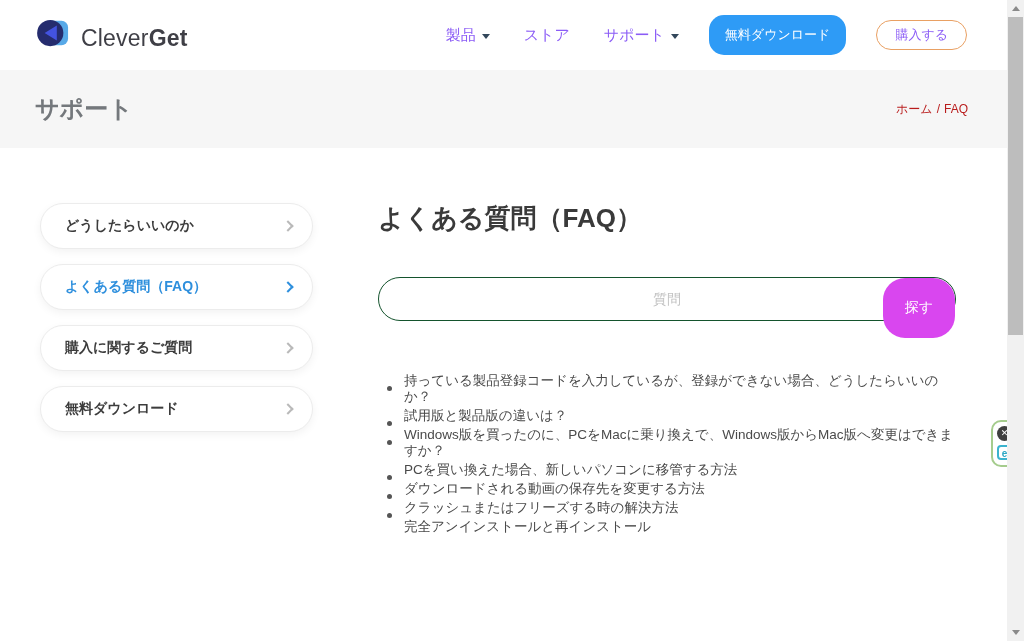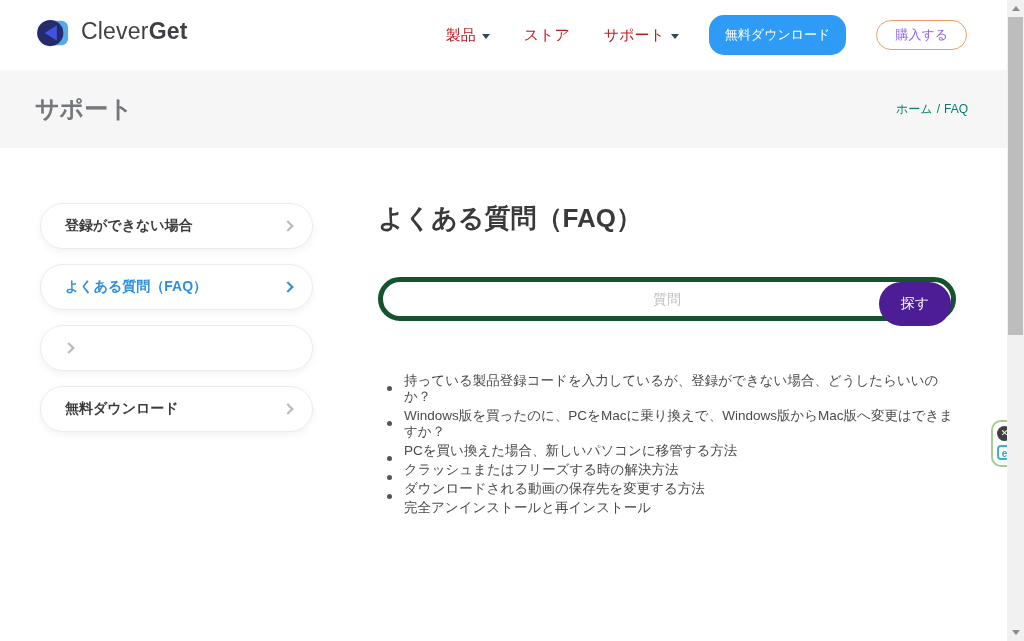--- a/index.html
+++ b/index.html
@@ -4,43 +4,43 @@
 <style>
   * { margin:0; padding:0; box-sizing:border-box; }
   html,body { width:1024px; height:641px; overflow:hidden; }
   body { font-family:"Liberation Sans","DejaVu Sans",sans-serif; background:#fff; position:relative; }
 
   
   .header {
     height:70px; background:#fff; display:flex; align-items:center;
     padding:0 57px 0 35px; position:relative; z-index:2;
   }
-  .logo { display:flex; align-items:flex-start; gap:8px; cursor:pointer; }
+  .logo { display:flex; align-items:flex-end; gap:8px; cursor:pointer; }
   .logo-text { font-size:23px; color:#3f3f46; letter-spacing:.2px; }
   .logo-text .bold { font-weight:bold; }
   .header-right { margin-left:auto; display:flex; align-items:center; gap:30px; }
   .nav { display:flex; align-items:center; gap:34px; }
-  .nav-item { display:flex; align-items:center; gap:6px; font-size:15px; color:#b91c1c; cursor:pointer; }
+  .nav-item { display:flex; align-items:center; gap:6px; font-size:15px; color:#8b5cf6; cursor:pointer; }
   .caret-down { width:0; height:0; border-left:4px solid transparent; border-right:4px solid transparent; border-top:5px solid #33475b; margin-top:2px; }
   .btn-download {
     background:#2e9bf6; color:#fff; font-size:13px; border:none; cursor:pointer;
     height:40px; padding:0 16px; border-radius:15px; display:flex; align-items:center;
   }
   .btn-buy {
     background:#fff; color:#8b5cf6; font-size:13px; border:1px solid #e9a063; cursor:pointer;
     height:30px; padding:0 18px; border-radius:15px; display:flex; align-items:center;
   }
 
   
   .banner {
     height:78px; background:#f6f6f6; display:flex; align-items:center;
     justify-content:space-between; padding:0 56px 0 35px;
   }
   .banner-title { font-size:24px; font-weight:bold; color:#74787c; }
-  .breadcrumb { font-size:12px; color:#0f766e; display:flex; gap:4px; align-items:center; }
+  .breadcrumb { font-size:12px; color:#b91c1c; display:flex; gap:4px; align-items:center; }
   .breadcrumb .home { cursor:pointer; }
 
   
   .content { display:flex; padding:55px 0 0 40px; }
 
   .sidebar { width:273px; flex:none; }
   .side-item {
     height:46px; background:#fff; border:1px solid #ececec; border-radius:23px;
     box-shadow:0 3px 8px rgba(0,0,0,.05); margin-bottom:15px;
     display:flex; align-items:center; padding:0 20px 0 24px; cursor:pointer;
@@ -48,31 +48,31 @@
   .side-label { flex:1; font-size:14px; font-weight:bold; color:#3c3c3c; }
   .side-item.active .side-label { color:#2e8fdd; }
   .chev { width:8px; height:8px; border-top:2px solid #b9b9b9; border-right:2px solid #b9b9b9; transform:rotate(45deg); flex:none; }
   .side-item.active .chev { border-color:#2e8fdd; }
 
   .main { margin-left:65px; width:578px; }
   .main-title { font-size:26px; font-weight:bold; color:#3a3a3a; line-height:30px; }
 
   .search-bar {
     margin-top:44px; position:relative; height:44px;
-    border:5px solid #14532d; border-radius:22px; background:#fff;
+    border:1px solid #14532d; border-radius:22px; background:#fff;
   }
   .search-input {
     width:100%; height:100%; border:none; outline:none; background:transparent;
     text-align:center; font-size:14px; color:#444; border-radius:22px;
     font-family:"Liberation Sans","DejaVu Sans",sans-serif;
   }
   .search-input::placeholder { color:#c2c2c2; }
   .search-btn {
-    position:absolute; right:0; top:0; height:44px; width:72px; border:none; cursor:pointer;
-    background:#4c1d95; color:#fff; font-size:14px; border-radius:22px;
+    position:absolute; right:0; top:0; height:60px; width:72px; border:none; cursor:pointer;
+    background:#d946ef; color:#fff; font-size:14px; border-radius:22px;
   }
 
   .faq-list { list-style:none; margin-top:52px; }
   .faq-item { position:relative; padding-left:26px; font-size:13.5px; color:#4a4a4a; line-height:16px; margin-bottom:3px; cursor:pointer; }
   .bullet { position:absolute; left:9px; top:13px; width:5px; height:5px; border-radius:50%; background:#555; }
 
   
   .scrollbar { position:absolute; right:0; top:0; width:17px; height:641px; background:#f1f1f1; z-index:10; }
   .sb-arrow { position:absolute; left:0; width:17px; height:17px; display:flex; align-items:center; justify-content:center; }
   .sb-arrow.up { top:0; }
@@ -136,50 +136,52 @@
     <span class="home">ホーム</span>
     <span>/</span>
     <span>FAQ</span>
   </div>
 </div>
 
 <div class="content">
 
   <div class="sidebar">
     <div class="side-item">
-      <span class="side-label">登録ができない場合</span>
+      <span class="side-label">どうしたらいいのか</span>
       <span class="chev"></span>
     </div>
     <div class="side-item active">
       <span class="side-label">よくある質問（FAQ）</span>
       <span class="chev"></span>
     </div>
     <div class="side-item">
+      <span class="side-label">購入に関するご質問</span>
       <span class="chev"></span>
     </div>
     <div class="side-item">
       <span class="side-label">無料ダウンロード</span>
       <span class="chev"></span>
     </div>
   </div>
 
   <div class="main">
     <h1 class="main-title">よくある質問（FAQ）</h1>
 
     <div class="search-bar">
       <input class="search-input" type="text" placeholder="質問" style="">
       <button class="search-btn">探す</button>
     </div>
 
     <ul class="faq-list">
       <li class="faq-item"><span class="bullet"></span><span>持っている製品登録コードを入力しているが、登録ができない場合、どうしたらいいのか？</span></li>
+      <li class="faq-item"><span class="bullet"></span><span>試用版と製品版の違いは？</span></li>
       <li class="faq-item"><span class="bullet"></span><span>Windows版を買ったのに、PCをMacに乗り換えで、Windows版からMac版へ変更はできますか？</span></li>
       <li class="faq-item"><span class="bullet"></span><span>PCを買い換えた場合、新しいパソコンに移管する方法</span></li>
+      <li class="faq-item"><span class="bullet"></span><span>ダウンロードされる動画の保存先を変更する方法</span></li>
       <li class="faq-item"><span class="bullet"></span><span>クラッシュまたはフリーズする時の解決方法</span></li>
-      <li class="faq-item"><span class="bullet"></span><span>ダウンロードされる動画の保存先を変更する方法</span></li>
       <li class="faq-item"><span>完全アンインストールと再インストール</span></li>
 
     </ul>
   </div>
 </div>
 
 <div class="float-widget">
   <div class="fw-close">✕</div>
   <div class="fw-chat">e</div>
 </div>

